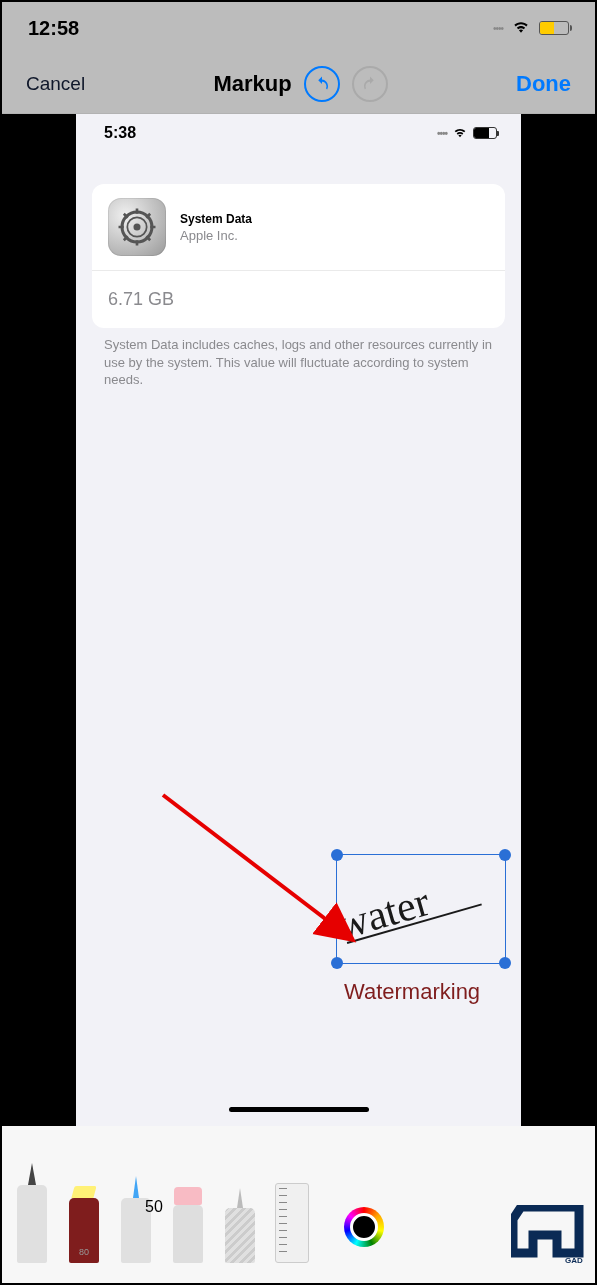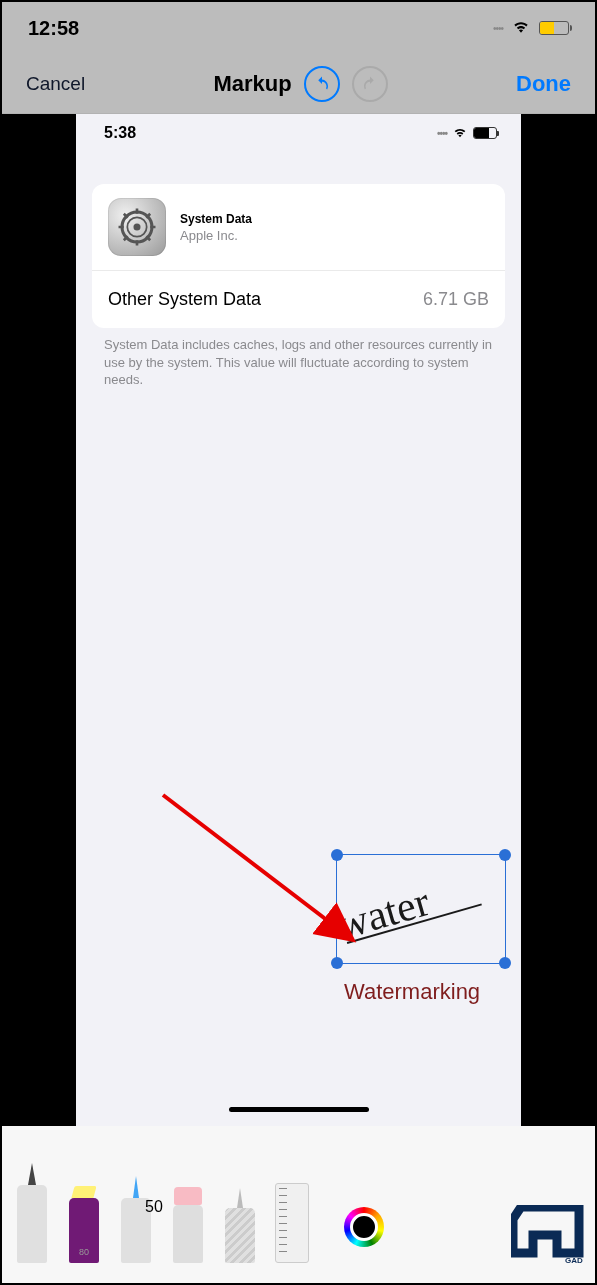--- a/index.html
+++ b/index.html
@@ -135,21 +135,21 @@
       height: 157px; background:#f7f7f7;
       display:flex; align-items:flex-end; padding: 0 10px 20px;
       position:relative;
       gap: 12px;
     }
     .tool { width:40px; position:relative; display:flex; flex-direction:column; align-items:center; }
     .tool-body { width:30px; background:#e9e9e9; border-radius:5px 5px 2px 2px; position:relative;padding-left:24px;}
     .tool-pen .tip { width: 8px; height:22px; background:#444; margin:0 auto; clip-path: polygon(50% 0, 100% 100%, 0 100%); }
     .tool-pen .tool-body { height:78px; background:#e0e0e0;}
     .tool-hl .tip { width:22px; height:12px; background:#fff176; margin:0 auto; border-radius:2px 2px 0 0; transform:skewX(-15deg);}
-    .tool-hl .tool-body { height:65px; background:#701a75;}
+    .tool-hl .tool-body { height:65px; background:#7f1d1d;}
     .tool-hl .label { font-size:9px; color:#999; position:absolute; bottom:6px; left:0; right:0; text-align:center;}
     .tool-pencil .tip { width:6px; height:22px; background:#42a5f5; margin:0 auto; clip-path: polygon(50% 0, 100% 100%, 0 100%);}
     .tool-pencil .tool-body { height:65px; background:#e0e0e0;}
     .tool-eraser .tip { width:28px; height:18px; background:#f8bbc4; margin:0 auto; border-radius:4px 4px 2px 2px;}
     .tool-eraser .tool-body{ height:58px; background:#dedede;}
     .tool-lasso .tip { width:6px; height:20px; background:#bbb; margin:0 auto; clip-path: polygon(50% 0,100% 100%,0 100%);}
     .tool-lasso .tool-body{ height:55px; background:repeating-linear-gradient(-45deg,#e0e0e0,#e0e0e0 3px,#ccc 3px,#ccc 6px);}
     .tool-ruler .tool-body{ width:34px; height:80px; background:#f0f0f0; border:1px solid #ccc; border-radius:3px;}
     .ruler-ticks{position:absolute; left:3px; top:4px; bottom:4px; width:8px;
       background: repeating-linear-gradient(to bottom, #888, #888 1px, transparent 1px, transparent 7px);}
@@ -234,21 +234,20 @@
             <circle cx="50" cy="50" r="22" fill="none" stroke="#555" stroke-width="4"></circle>
             <circle cx="50" cy="50" r="8" fill="#555"></circle>
           </svg>
         </div>
         <div>
           <div class="card-title">System Data</div>
           <div class="card-sub">Apple Inc.</div>
         </div>
       </div>
       <div class="card-row">
-        <span>Other System Data</span>
         <span class="card-row-val">6.71 GB</span>
       </div>
     </div>
     <div class="card-desc">System Data includes caches, logs and other resources currently in use by the system. This value will fluctuate according to system needs.</div>
 
     <div class="signature-box">
       <div class="sig-handle h-tl"></div>
       <div class="sig-handle h-tr"></div>
       <div class="sig-handle h-bl"></div>
       <div class="sig-handle h-br"></div>

